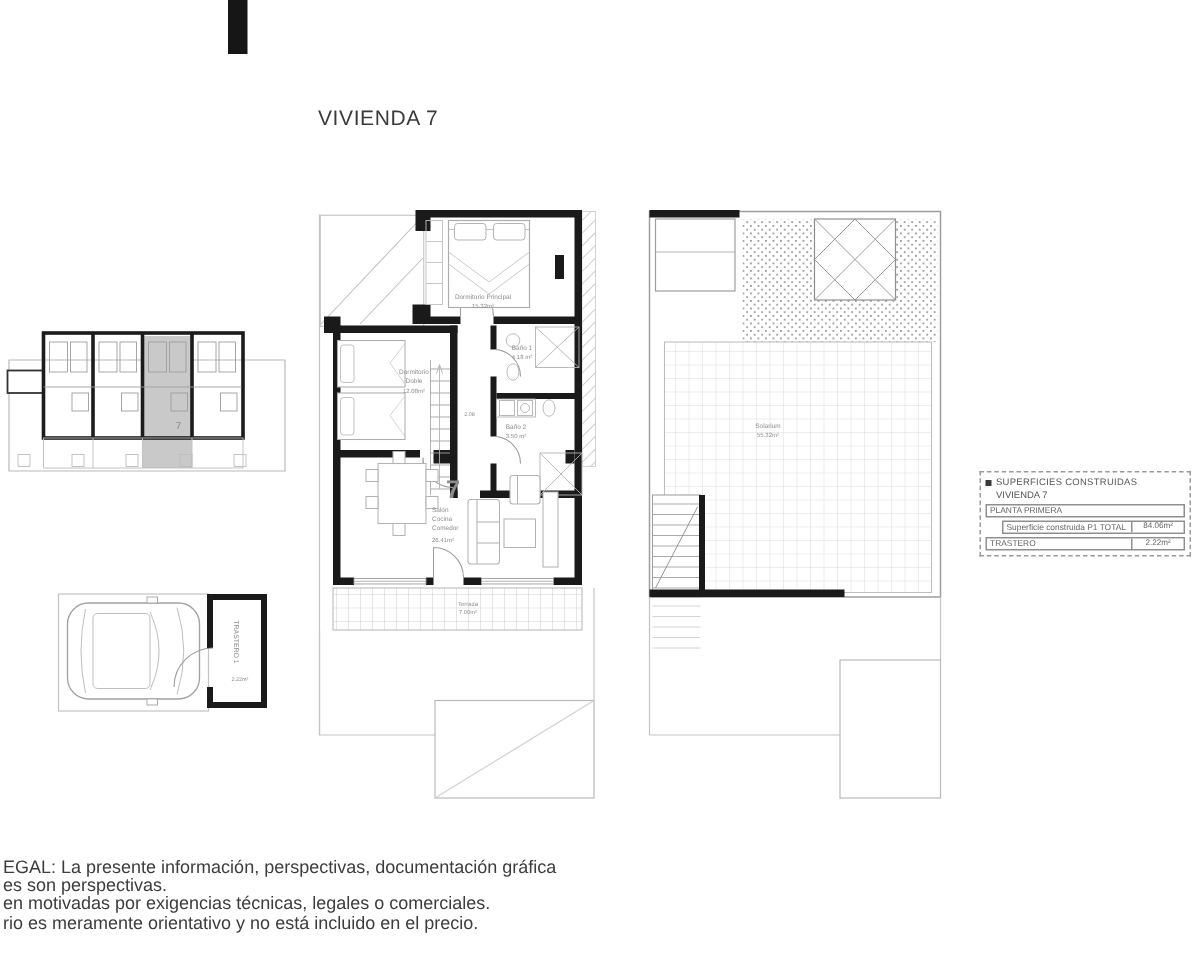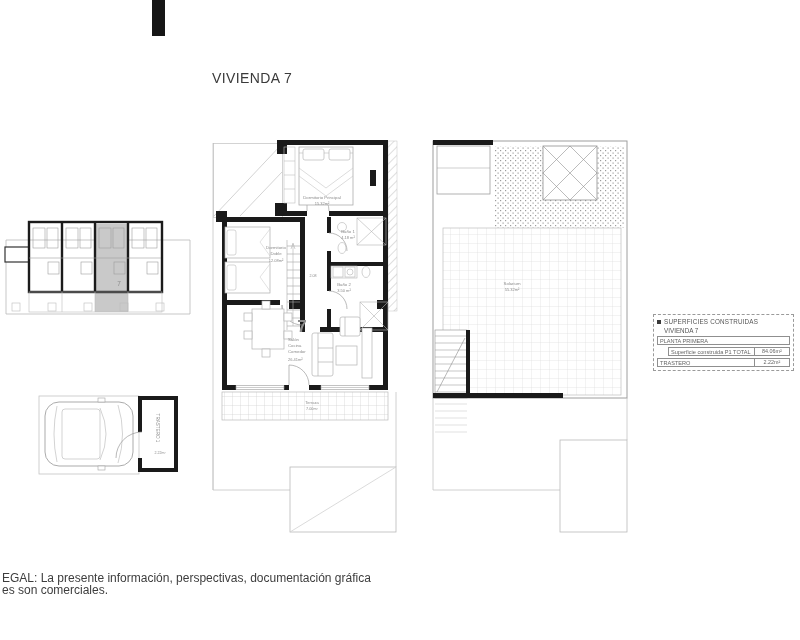--- a/index.html
+++ b/index.html
@@ -345,14 +345,16 @@
     <span class="lval">84.06m²</span>
   </div>
   <div class="lrow">
     <span>TRASTERO</span>
     <span class="lval">2.22m²</span>
   </div>
 </div>
 
 <div class="legal">
   <div>EGAL: La presente información, perspectivas, documentación gráfica</div>
-  <div>es son comerciales.</div>
+  <div>es son perspectivas.</div>
+  <div>en motivadas por exigencias técnicas, legales o comerciales.</div>
+  <div>rio es meramente orientativo y no está incluido en el precio.</div>
 </div>
 
 </body></html>

